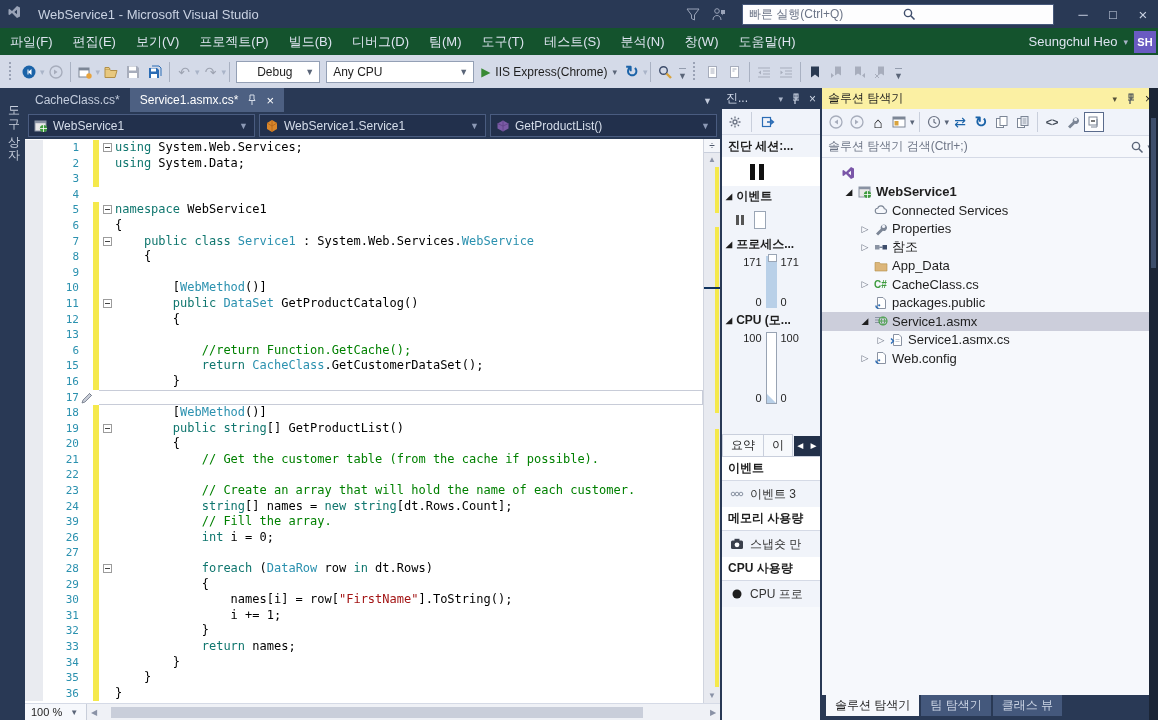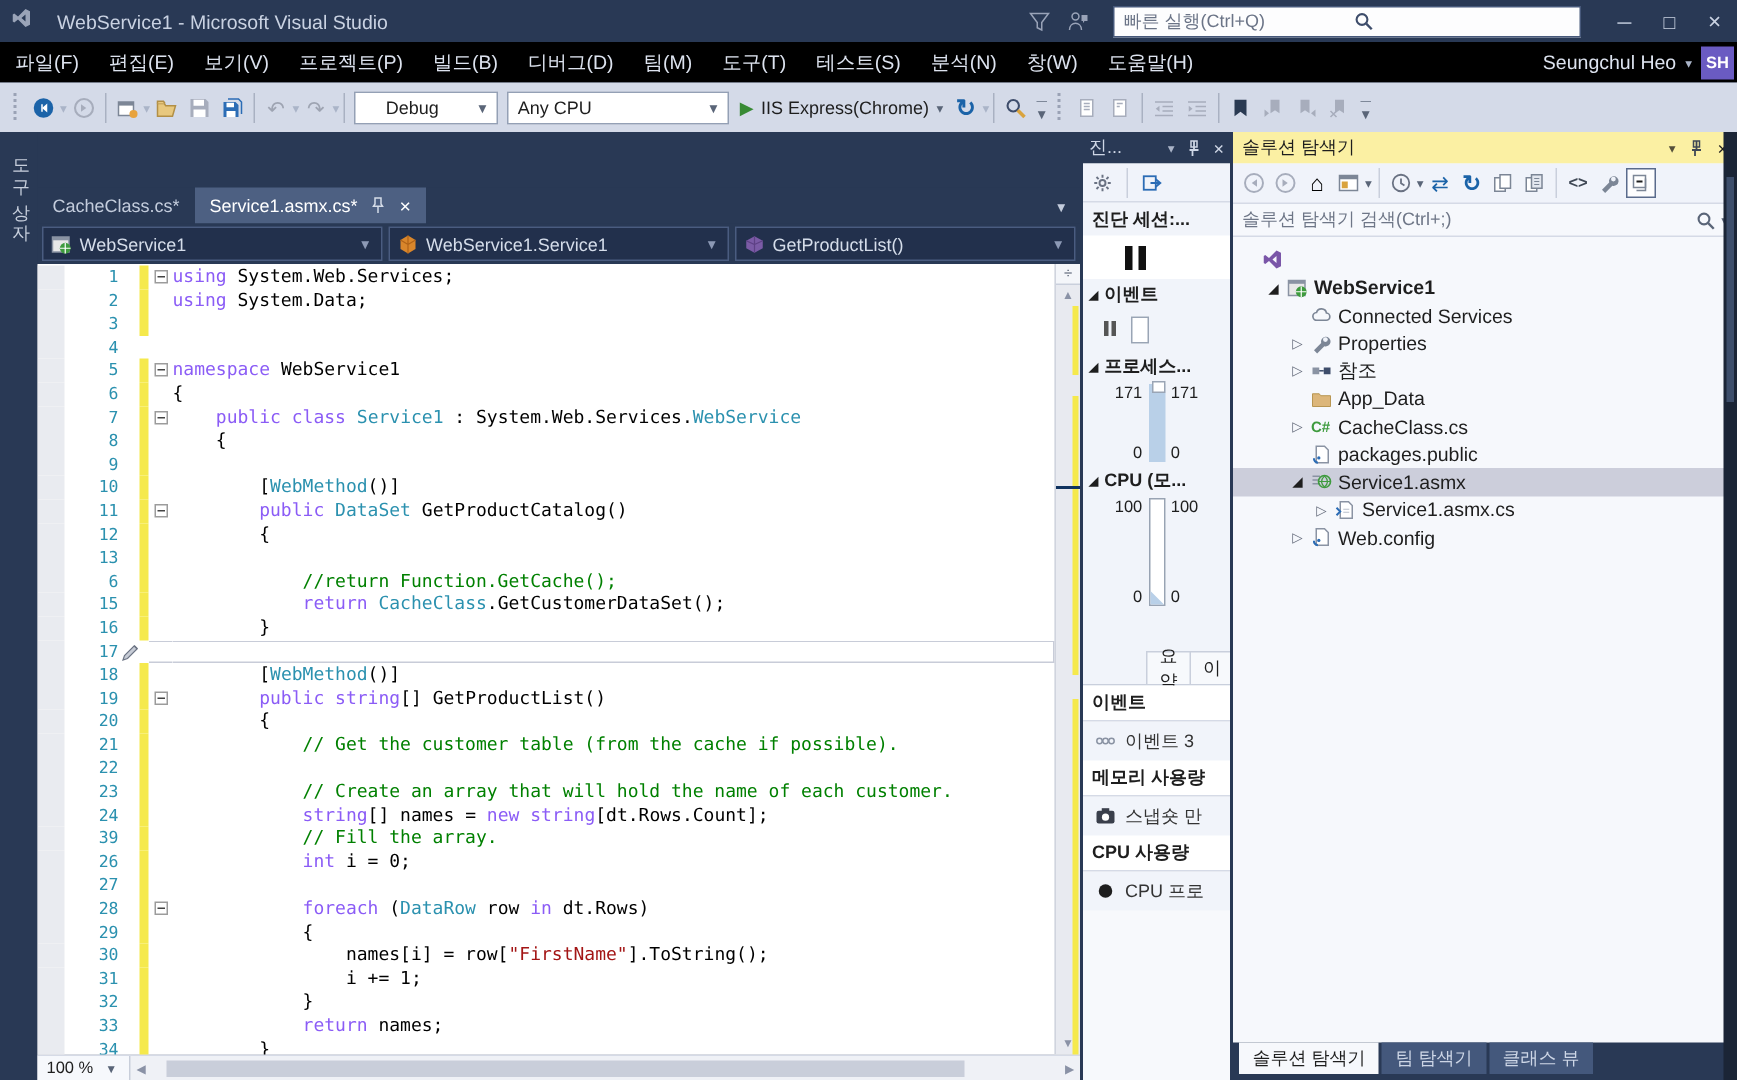--- a/index.html
+++ b/index.html
@@ -12,21 +12,21 @@
   .vslogo { width:20px; height:18px; margin-left:8px; }
   .wtitle { font-size:13px; margin-left:10px; color:#C9D2E2; }
   .tspace { flex:1; }
   .tb-ic { width:26px; height:20px; display:flex; align-items:center; justify-content:center; }
   .quick { width:312px; height:21px; background:#FDFDFE; border:1px solid #46587A; display:flex; align-items:center; margin:0 14px 0 10px; }
   .quick span { flex:1; font-size:12px; color:#6B7487; padding-left:6px; }
   .quick .mag { margin-right:4px; }
   .winbtn { width:30px; height:24px; display:flex; align-items:center; justify-content:center; font-size:13px; color:#C9D2E2; }
 
   
-  .menubar { height:27px; display:flex; align-items:center; background:#000000; font-size:13px; color:#DDE3EF;gap:48px; }
+  .menubar { height:27px; display:flex; align-items:center; background:#14532d; font-size:13px; color:#DDE3EF;gap:48px; }
   .mitem { padding:0 10px; line-height:27px; }
   .muser { margin-left:auto; display:flex; align-items:center; gap:6px; font-size:13px; color:#DDE3EF; }
   .avatar { width:22px; height:22px; background:#6A5BC2; color:#fff; font-size:11px; font-weight:bold;
     display:flex; align-items:center; justify-content:center; margin-right:2px;text-align:center; }
   .caret { font-size:9px; color:#AAB4C8; }
 
   
   .toolbar { height:33px; background:#D4DAE8; display:flex; align-items:center; padding-left:4px; }
   .grip { width:8px; height:20px; margin:0 3px; background:
     repeating-linear-gradient(#9AA2B5 0 2px, transparent 2px 4px); background-size:2px 100%; background-repeat:no-repeat; background-position:2px 0; }
@@ -40,21 +40,21 @@
   .ovf { font-size:9px; color:#5A6578; width:12px; text-align:center; line-height:8px; }
   .ovf::before { content:"—"; display:block; font-size:7px; }
 
   
   .main { position:absolute; left:0; top:88px; right:0; bottom:0; display:flex; background:#293955; }
   .toolstrip { width:25px; background:#293955; color:#C6CEDC; }
   .toolstrip .vlabel { writing-mode:vertical-rl; font-size:12px; padding:10px 0 0 0; margin-left:5px; letter-spacing:1px; }
 
   
   .edcol { flex:1; display:flex; flex-direction:column; min-width:0; }
-  .tabstrip { height:24px; display:flex; align-items:flex-end; background:#293955;margin-top:37px; }
+  .tabstrip { height:24px; display:flex; align-items:flex-end; background:#293955; }
   .etab { height:24px; display:flex; align-items:center; padding:0 10px; font-size:12px; color:#C3CCDC; }
   .etab.active { background:#4D6082; color:#fff; gap:7px; }
   .tabend { margin-left:auto; color:#C3CCDC; font-size:9px; padding:0 8px 6px 0; }
   .navbar { height:27px; background:#293955; display:flex; gap:4px; padding:2px 3px 2px 3px; }
   .ncombo { flex:1; background:#22304C; border:1px solid #4A5C80; display:flex; align-items:center;
     font-size:12px; color:#D5DDEA; padding-left:5px; gap:5px; min-width:0; }
   .ncombo .cv { margin-left:auto; font-size:9px; color:#8C99B5; padding-right:6px; }
 
   .codewrap { flex:1; position:relative; background:#fff; overflow:hidden; }
   .codelines { position:absolute; left:0; top:1px; right:17px; bottom:0; }
@@ -63,21 +63,21 @@
   .cl .num { width:36px; flex:none; text-align:right; color:#2B91AF; font-size:11px; }
   .cl .sp { width:14px; flex:none; position:relative; }
   .cl .chg { width:6px; flex:none; }
   .cl .chg.on { background:#F5E94C; }
   .cl .fold { width:16px; flex:none; text-align:center; }
   .fbox { width:9px; height:9px; border:1px solid #9C9C9C; background:#fff; display:inline-block; position:relative; margin-top:3px; }
   .fbox::after { content:""; position:absolute; left:1px; right:1px; top:3px; height:1px; background:#444; }
   .cl .code { flex:1; white-space:pre; color:#000; }
   .cl.cur .code, .cl.cur .fold { box-shadow:inset 0 1px 0 #C8CCD8, inset 0 -1px 0 #C8CCD8; }
   .cl.cur .code { box-shadow:inset 0 1px 0 #C8CCD8, inset 0 -1px 0 #C8CCD8, inset -1px 0 0 #C8CCD8; }
-  .k{color:#8b5cf6}.t{color:#2B91AF}.c{color:#008000}.s{color:#A31515}.d{color:#000}
+  .k{color:#0f766e}.t{color:#2B91AF}.c{color:#008000}.s{color:#A31515}.d{color:#000}
 
   .vscroll { position:absolute; right:0; top:0; bottom:0; width:17px; background:#E8EAF0; border-left:1px solid #D0D4DE; }
   .vsplit { height:14px; background:#F4F6FA; border-bottom:1px solid #C9CFDC; text-align:center; font-size:10px; line-height:13px; color:#4A5568; }
   .sarrow { height:14px; text-align:center; font-size:8px; color:#8A92A6; line-height:14px; }
   .vtrack { position:absolute; top:28px; bottom:14px; left:0; right:0; }
   .vmark { position:absolute; right:1px; width:4px; background:#F5E94C; }
   .vcaret { position:absolute; left:0; right:0; height:2px; background:#10335F; }
   .sarrow.dn { position:absolute; bottom:0; left:0; right:0; }
 
   .edbottom { height:17px; background:#EFF1F6; display:flex; align-items:center; border-top:1px solid #D5DAE6; }
@@ -102,21 +102,21 @@
   .dtrack .pp i { width:3px; height:10px; background:#555; display:inline-block; margin-right:2px; }
   .dtrack .box { width:12px; height:18px; background:#fff; border:1px solid #9AA5B5; }
   .dgraph { display:flex; justify-content:center; gap:4px; flex:none; padding:2px 0; }
   .glab { width:26px; display:flex; flex-direction:column; justify-content:space-between; font-size:11px; color:#1E1E1E; text-align:right; }
   .glab.r { text-align:left; }
   .gstrip { width:11px; position:relative; }
   .gstrip.fill { background:#B9D0E8; }
   .gstrip.fill::before { content:""; position:absolute; top:-2px; left:2px; width:7px; height:6px; background:#fff; border:1px solid #9AA5B5; }
   .gstrip.empty { background:#fff; border:1px solid #98A3B3; }
   .gstrip.empty::after { content:""; position:absolute; bottom:0; left:0; border-left:9px solid #B9D0E8; border-top:9px solid transparent; }
-  .dtabs { height:24px; display:flex; align-items:flex-end; border-bottom:1px solid #C9CFDC; margin-top:27px; flex:none;padding-left:42px; }
+  .dtabs { height:24px; display:flex; align-items:flex-end; border-bottom:1px solid #C9CFDC; margin-top:27px; flex:none; }
   .dtab { height:22px; padding:0 8px; font-size:12px; color:#1E1E1E; background:#F7F9FC; border:1px solid #C9CFDC; border-bottom:none; display:flex; align-items:center; }
   .dtab + .dtab { border-left:none; }
   .dnav { margin-left:auto; display:flex; }
   .dnav b { width:13px; height:20px; background:#223049; color:#fff; font-size:7px; display:flex; align-items:center; justify-content:center; }
   .dband { height:24px; background:#fff; border-bottom:1px solid #D5DAE6; font-size:12px; font-weight:bold; color:#1E1E1E;
     display:flex; align-items:center; padding-left:6px; flex:none; white-space:nowrap; }
   .drow { height:26px; display:flex; align-items:center; gap:6px; padding-left:8px; font-size:12px; color:#333; flex:none; white-space:nowrap; }
   .dfill { flex:1; background:#F7F9FC; }
 
   
@@ -250,21 +250,21 @@
           <rect x="3" y="9" width="6" height="4" fill="#fff"></rect>
           <path d="M4 1h7l2 2v8" fill="none" stroke="#2B6CB5"></path>
         </svg>
       </span>
     <span class="tsep"></span>
     <span class="tico grey">↶</span>
     <span class="caret">▾</span>
     <span class="tico grey">↷</span>
     <span class="caret">▾</span>
     <span class="tsep"></span>
-    <div class="combo" style="width:96px;padding-left:20px;">
+    <div class="combo" style="width:84px;padding-left:20px;">
       <span>Debug</span>
       <span class="cv">▼</span>
     </div>
     <div class="combo" style="width:148px;">
       <span>Any CPU</span>
       <span class="cv">▼</span>
     </div>
     <div class="runbtn">
       <span class="green">▶</span>
       <span>IIS Express(Chrome)</span>

